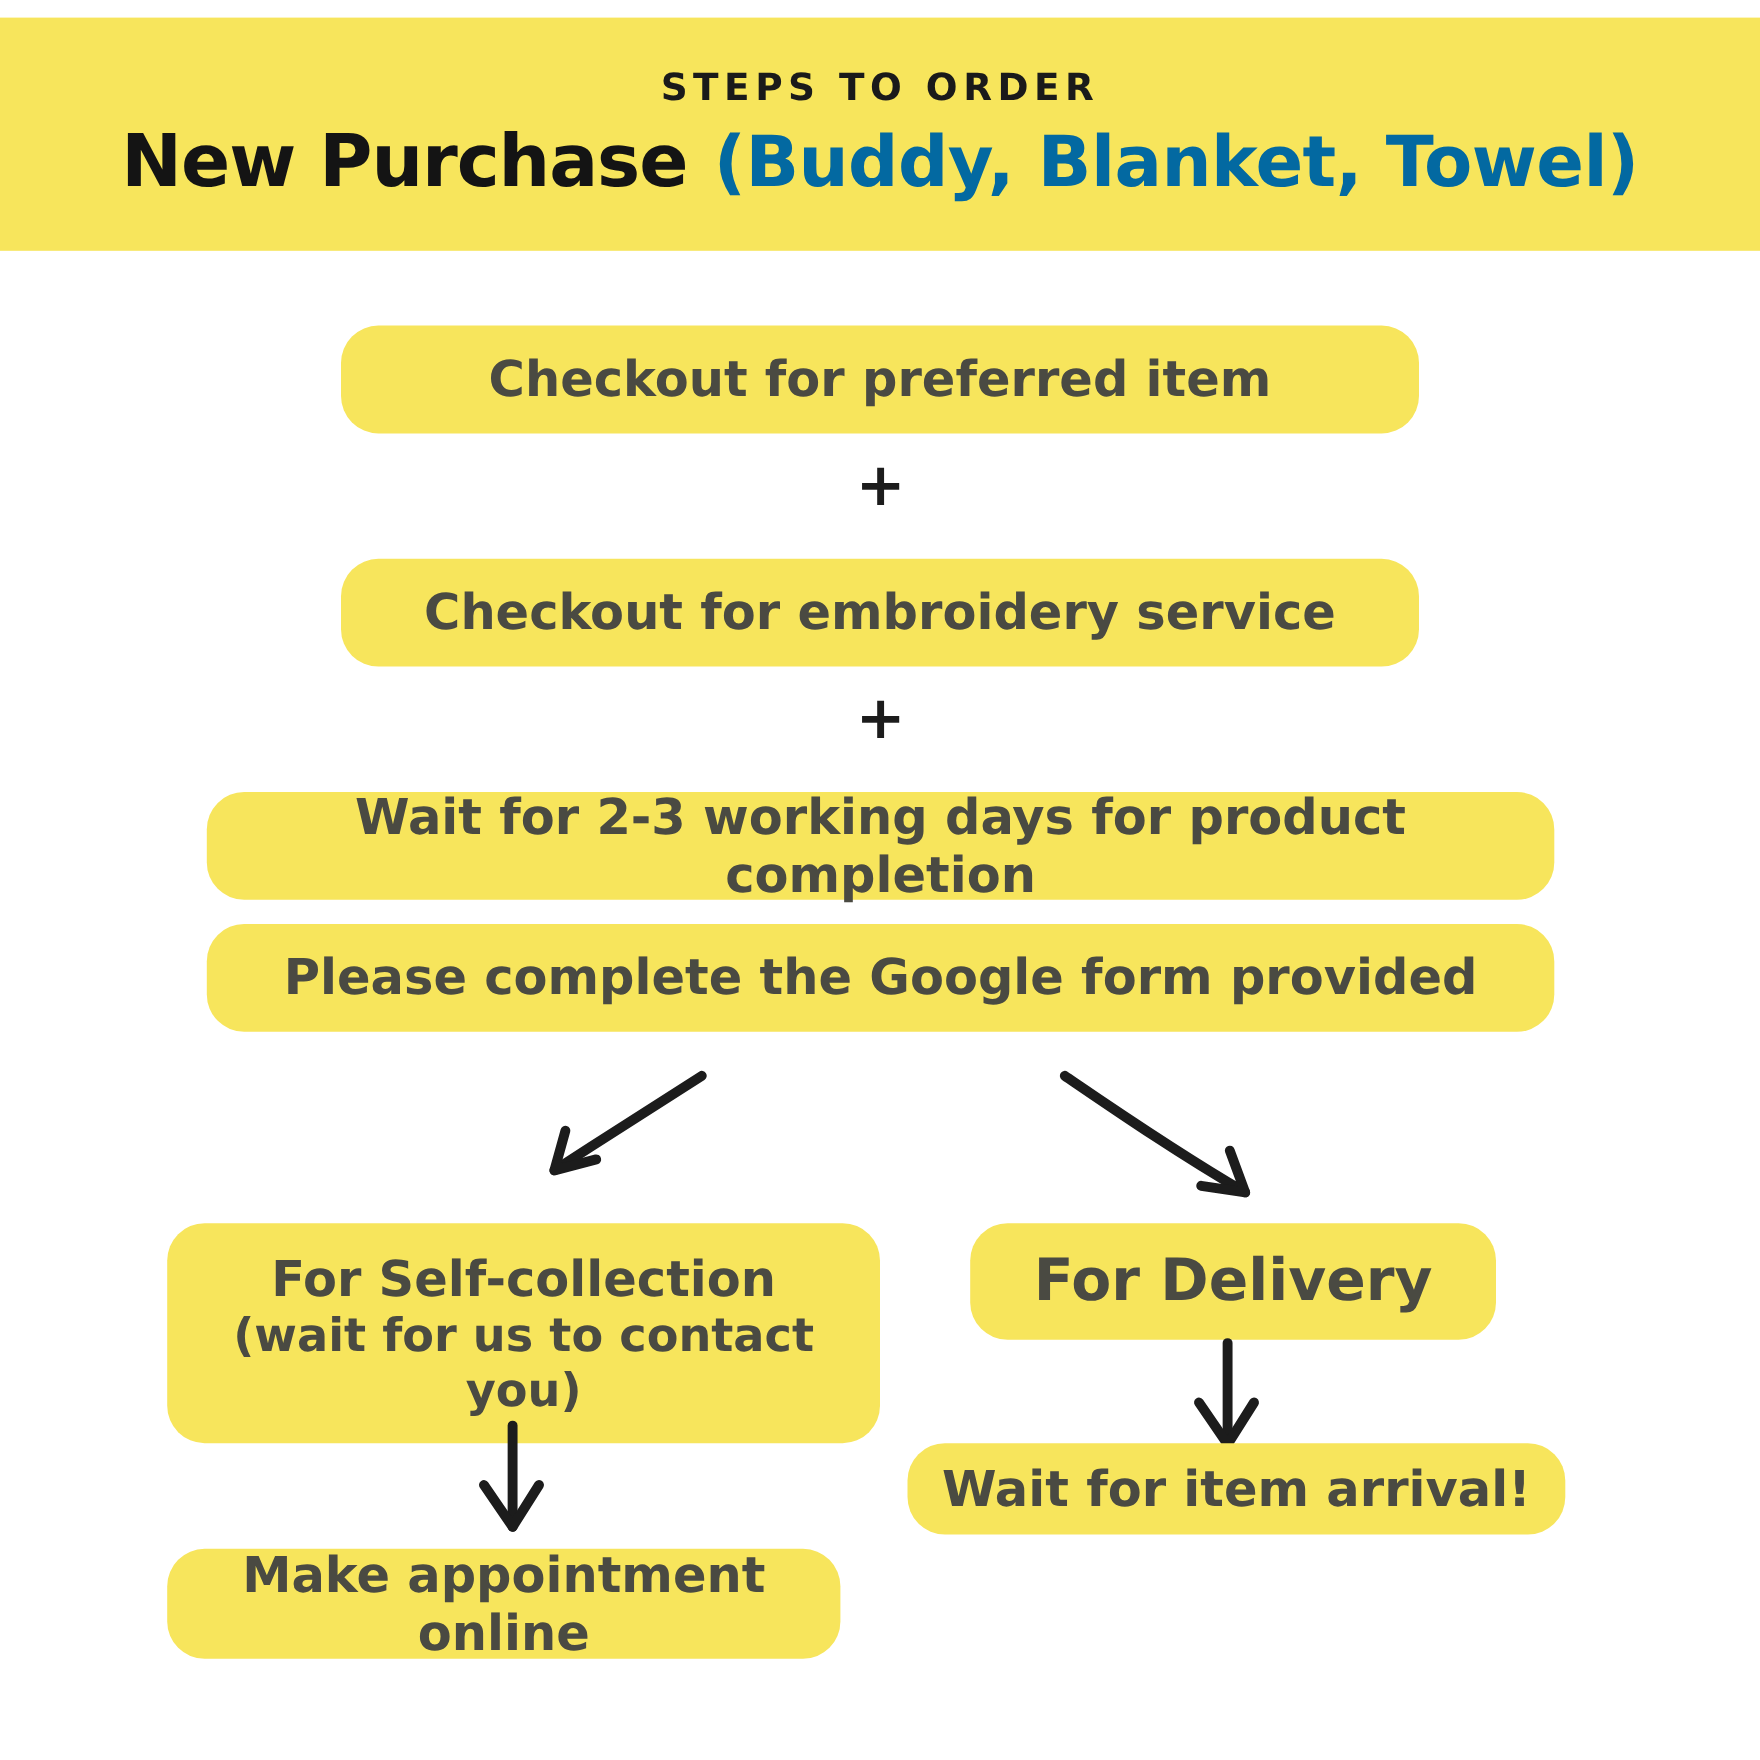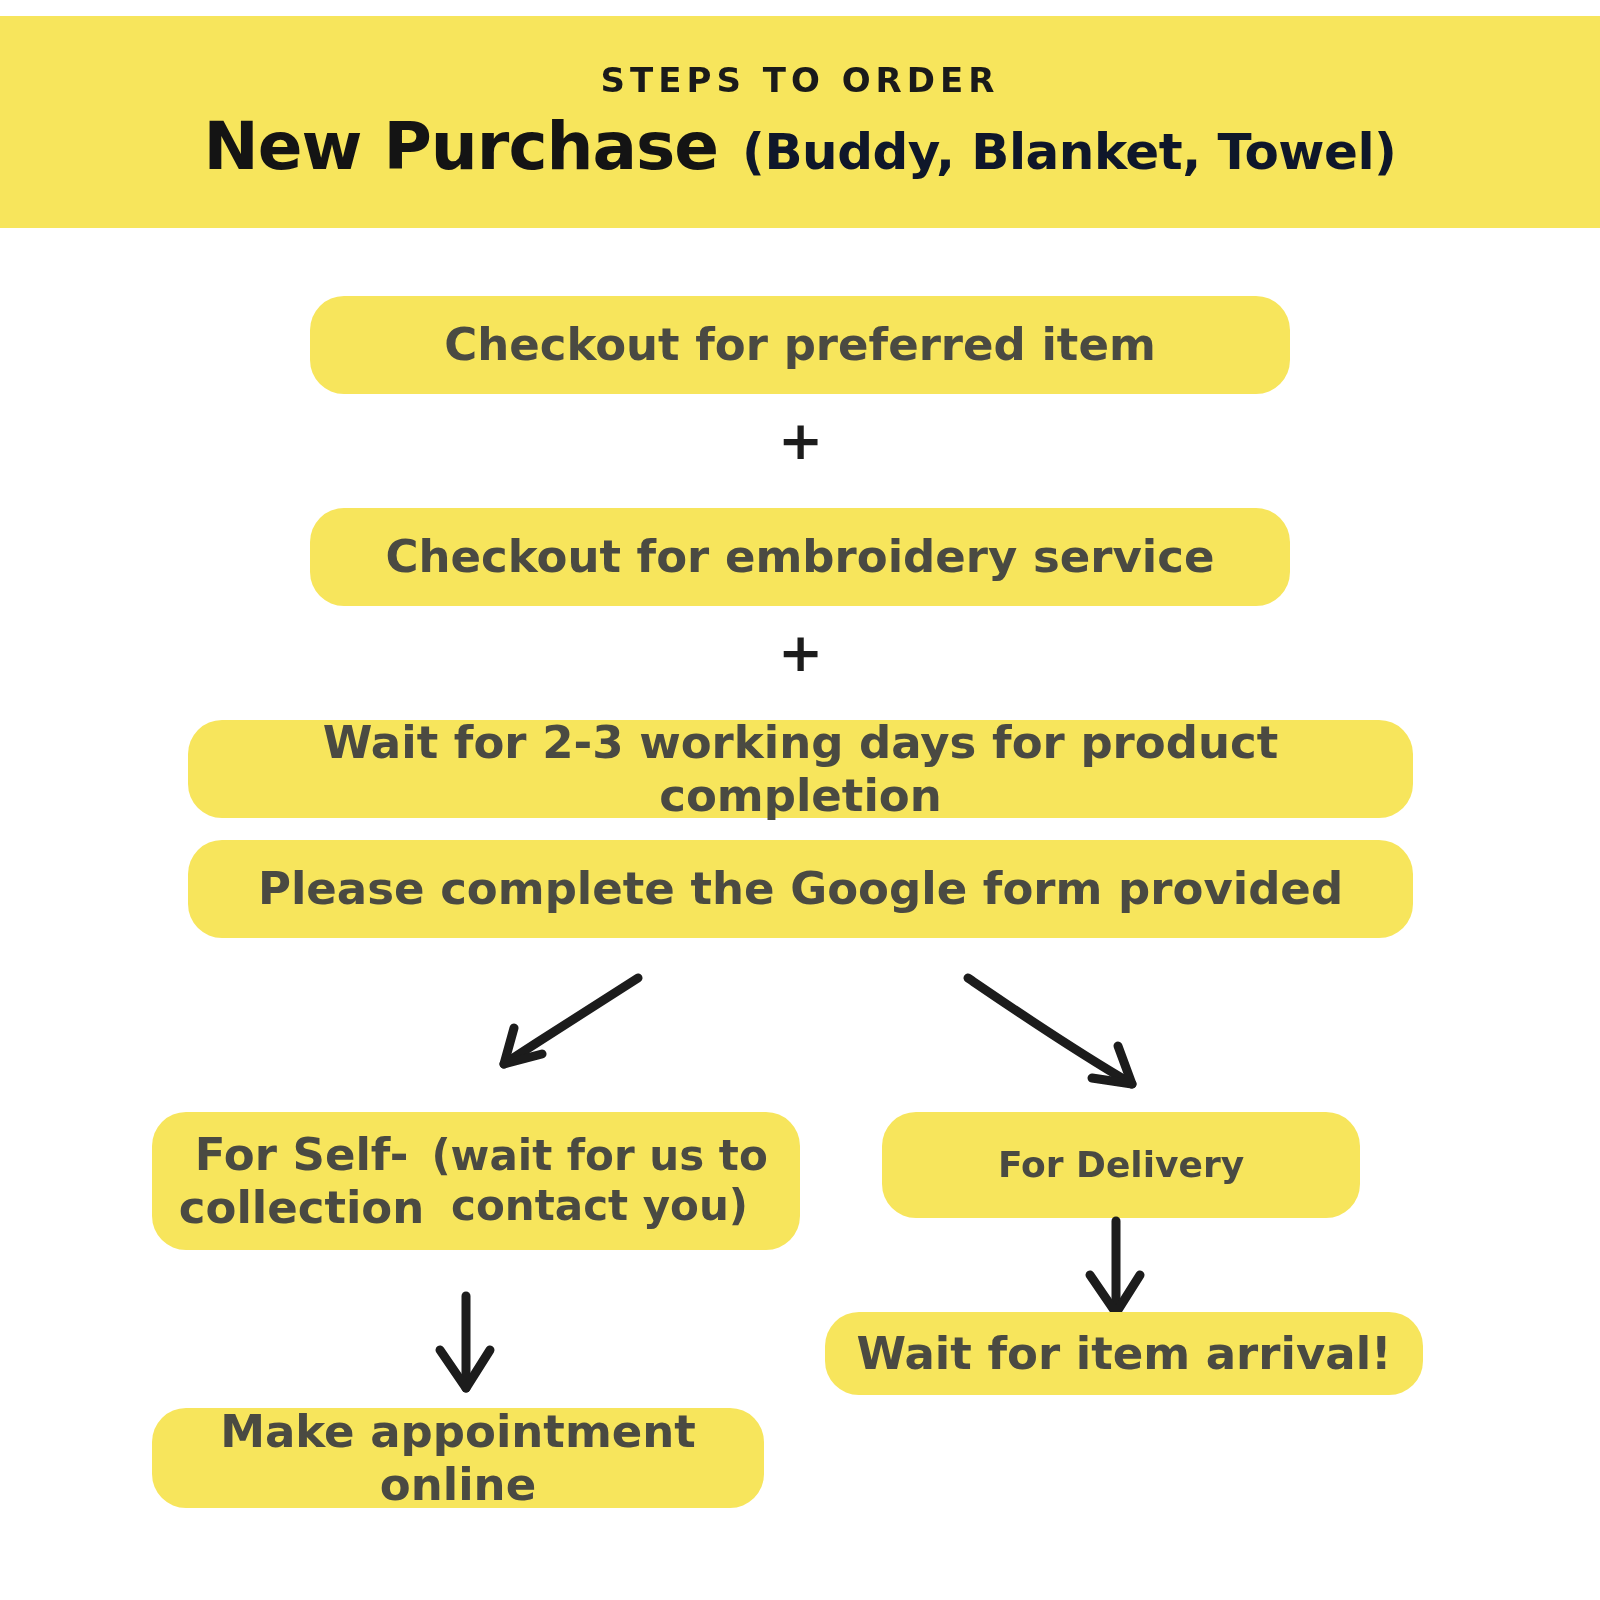--- a/index.html
+++ b/index.html
@@ -45,23 +45,23 @@
     gap: 24px;
     white-space: nowrap;
   }
   .header-title-main {
     font-size: 66px;
     font-weight: 700;
     color: #141414;
     letter-spacing: -1px;
   }
   .header-title-sub {
-    font-size: 50px;
+    font-size: 64px;
     font-weight: 700;
-    color: #0f172a;
+    color: #0369a1;
     letter-spacing: -0.5px;
   }
 
   
   .flow {
     position: absolute;
     left: 0;
     top: 212px;
     width: 1600px;
     height: 1388px;
@@ -80,22 +80,22 @@
     line-height: 1.18;
     box-sizing: border-box;
     padding: 6px 26px;
   }
 
   
   #box-checkout-item   { left: 310px; top: 84px;  width: 980px; height: 98px;  font-size: 45px; }
   #box-checkout-embro  { left: 310px; top: 296px; width: 980px; height: 98px;  font-size: 45px; }
   #box-wait-days       { left: 188px; top: 508px; width: 1225px; height: 98px; font-size: 45px; }
   #box-google-form     { left: 188px; top: 628px; width: 1225px; height: 98px; font-size: 45px; }
-  #box-self-collection { left: 152px; top: 900px; width: 648px; height: 138px; font-size: 45px; flex-direction: row; }
-  #box-delivery        { left: 882px; top: 900px; width: 478px; height: 106px; font-size: 36px; }
+  #box-self-collection { left: 152px; top: 900px; width: 648px; height: 200px; font-size: 45px; flex-direction: column; }
+  #box-delivery        { left: 882px; top: 900px; width: 478px; height: 106px; font-size: 53px; }
   #box-appointment     { left: 152px; top: 1196px; width: 612px; height: 100px; font-size: 45px; }
   #box-item-arrival    { left: 825px; top: 1100px; width: 598px; height: 83px; font-size: 45px; }
 
   .pill .line-2 {
     font-size: 42px;
     display: block;
   }
 
   
   .plus {

